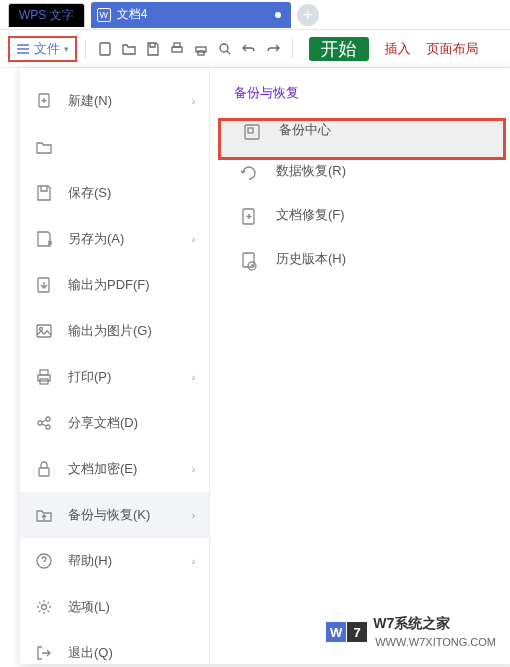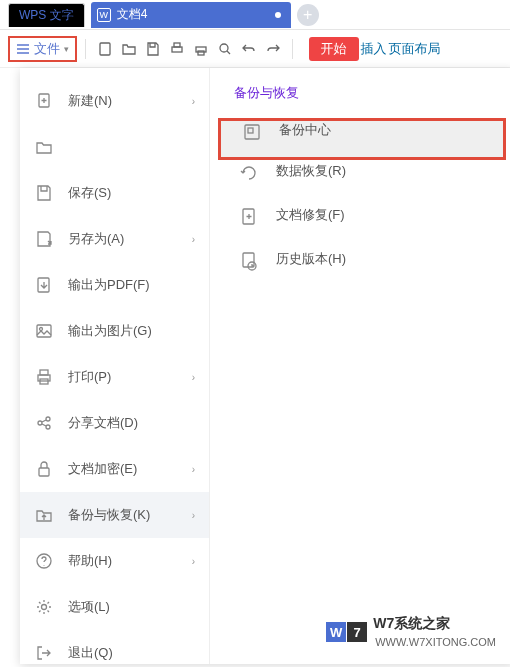--- a/index.html
+++ b/index.html
@@ -14,22 +14,22 @@
     .tab-add { width: 22px; height: 22px; border-radius: 50%; background: #d9dde4; color: #fff; display: flex; align-items: center; justify-content: center; font-size: 16px; line-height: 1; }
 
     
     .toolbar { height: 38px; display: flex; align-items: center; padding: 0 8px; gap: 2px; border-bottom: 1px solid #eee; }
     .file-btn { height: 26px; padding: 0 6px; display: flex; align-items: center; gap: 4px; border: 2px solid #e04a3a; color: #5b77cf; font-size: 13px; }
     .file-btn svg { stroke: #5b77cf; }
     .file-chev { font-size: 9px; color: #888; }
     .tb-sep { width: 1px; height: 20px; background: #e0e0e0; margin: 0 6px; }
     .tb-icon { width: 22px; height: 22px; display: flex; align-items: center; justify-content: center; color: #666; }
     .tb-icon svg { stroke: #666; fill: none; }
-    .start-btn { height: 24px; padding: 0 12px; background: #ef4444; color: #fff; border-radius: 3px; display: flex; align-items: center; font-size: 13px; margin-left: 8px; }
-    .tab-label { color: #0369a1; font-size: 13px; }
+    .start-btn { height: 24px; padding: 0 12px; background: #15803d; color: #fff; border-radius: 3px; display: flex; align-items: center; font-size: 18px; margin-left: 8px; }
+    .tab-label { color: #b91c1c; font-size: 13px; margin-left: 14px; }
 
     
     .dropdown { position: absolute; top: 68px; left: 20px; width: 494px; background: #fff; box-shadow: 0 2px 10px rgba(0,0,0,.15); display: flex; height: 596px; }
     .menu-left { width: 190px; background: #fff; padding-top: 10px; border-right: 1px solid #eee; }
     .menu-right { flex: 1; padding-top: 12px; }
     .menu-item { height: 46px; display: flex; align-items: center; padding: 0 14px; gap: 14px; position: relative; color: #555; }
     .menu-item.selected { background: #f2f4f7; justify-content: center; }
     .menu-item .label { flex: 1; font-size: 13px; }
     .menu-item .chev { font-size: 10px; color: #999; }
     .menu-icon { width: 20px; height: 20px; display: flex; align-items: center; justify-content: center; color: #888; }

